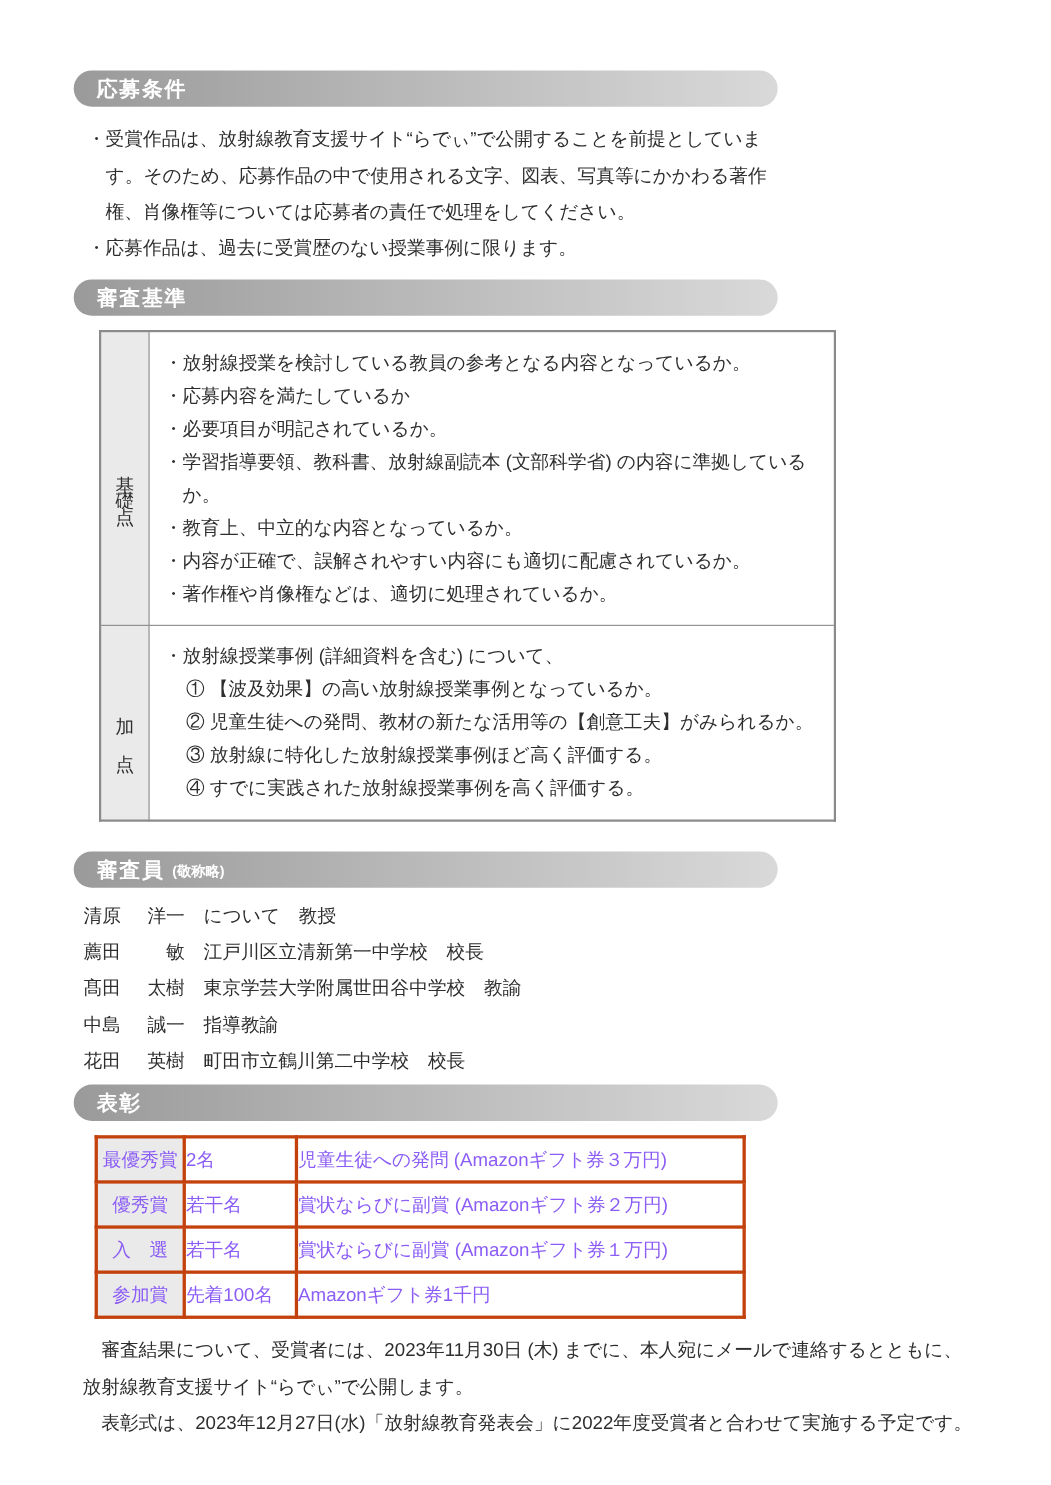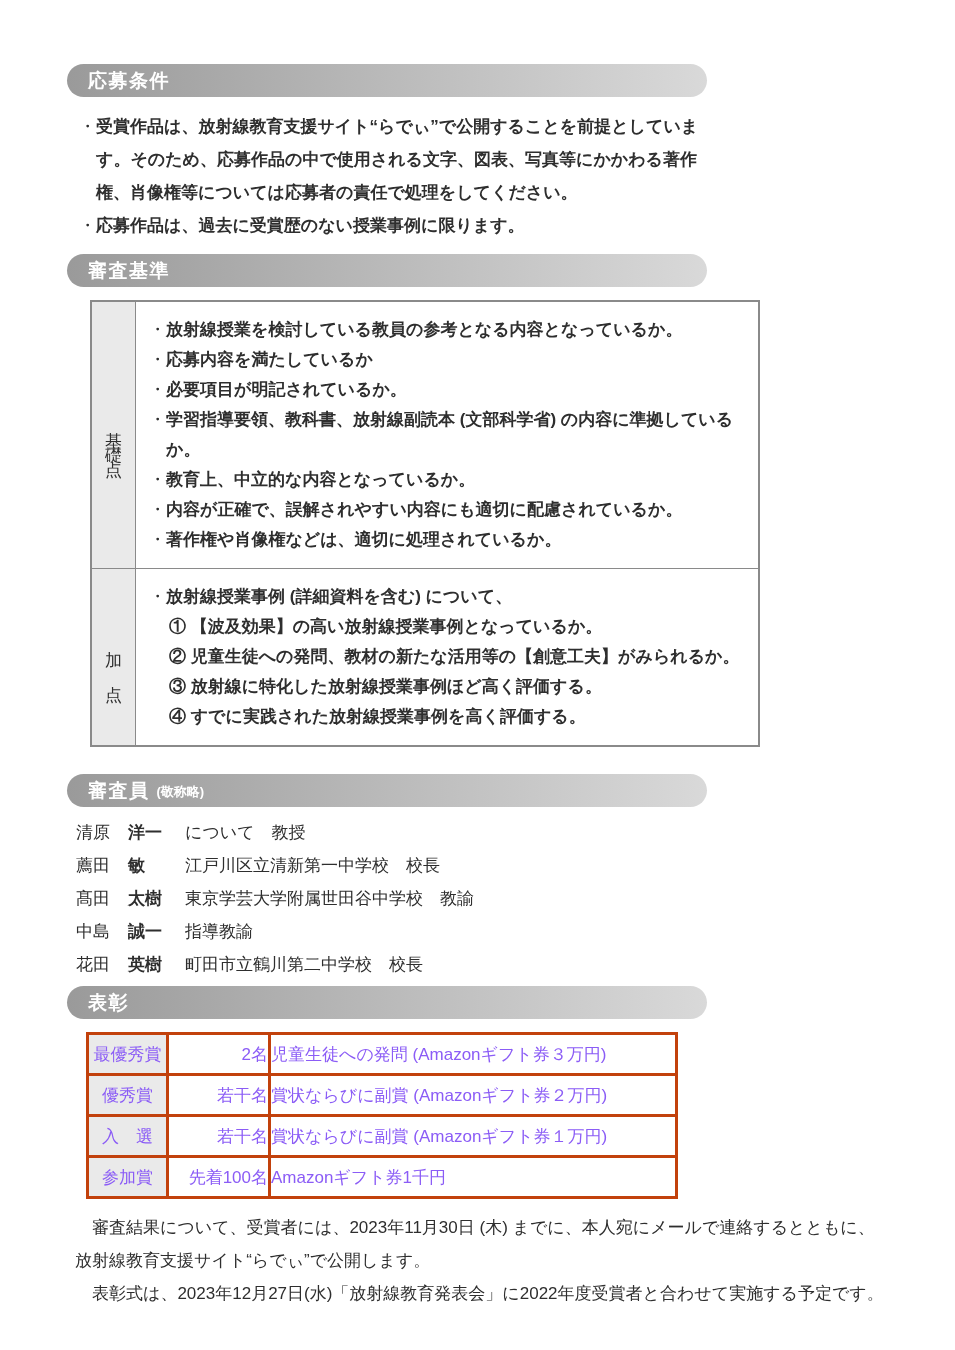--- a/index.html
+++ b/index.html
@@ -18,47 +18,47 @@
     background:linear-gradient(90deg,#9a9a9a 0%,#bdbdbd 55%,#d9d9d9 100%);
     display:flex; align-items:center; padding-left:21px; box-sizing:border-box;
   }
   .bar-title { color:#ffffff; font-weight:bold; font-size:19px; letter-spacing:1.5px; }
   .bar-note  { color:#ffffff; font-weight:bold; font-size:13px; margin-left:7px; padding-top:3px; }
 
   
   .cond-list { list-style:none; margin:13px 0 0 12px; padding:0; font-size:17px; line-height:33px; }
   .cond-list li { display:flex; }
   .bm { flex:none; width:17px; }
-  .bt { flex:1;font-weight:bold; }
+  .bt { flex:1; }
 
   
   .ctable { border-collapse:collapse; table-layout:fixed; width:670px; margin:13px 0 0 23px; border:2px solid #8a8a8a; }
   .ctable th, .ctable td { border:1px solid #8a8a8a; }
   .vlabel { width:43px; background:#eaeaea; font-weight:normal; text-align:center; vertical-align:middle; font-size:17px; color:#2e2e2e; padding:0; }
   .vtext { writing-mode:vertical-rl; text-orientation:upright; display:inline-block; }
   .ls-basic { letter-spacing:14px; margin-bottom:-14px; }
   .ls-add   { letter-spacing:34px; margin-bottom:-34px; }
   .ccell { padding:13px 10px 13px 13px; vertical-align:top; background:#ffffff; }
   .tlist { list-style:none; margin:0; padding:0; font-size:17px; line-height:30px; }
   .tlist li { display:flex; }
   .tlist li.sub { padding-left:20px; }
 
   
   .judges { list-style:none; margin:9px 0 0 9px; padding:0; font-size:17px; }
   .judges li { display:flex; line-height:33px; }
   .j-sur { width:52px; }
-  .j-giv { width:40px; text-align:left;font-weight:bold; }
+  .j-giv { width:40px; text-align:right; }
   .j-org { margin-left:17px; }
   .j-title { margin-left:17px; }
 
   
   .atable { border-collapse:collapse; table-layout:fixed; width:592px; margin:13px 0 0 19px; font-size:17px; border:2px solid #8a8a8a; }
   .atable th, .atable td { border:3px solid #c2410c; height:38px; padding:0; color:#8b5cf6; }
   .atable th { width:77px; background:#eaeaea; font-weight:normal; text-align:center; }
-  .a-count { width:99px; text-align:right; }
+  .a-count { width:99px; text-align:left; }
   .a-prize { text-align:left; padding-left:14px; }
 
   
   .note { margin:0 0 0 8px; font-size:17px; line-height:33px; text-indent:17px; width:812px; }
   .note.first { margin-top:12px; }
 
   .mt-criteria { margin-top:12px;text-align:right; }
   .mt-judges   { margin-top:27px; }
   .mt-awards   { margin-top:5px; }
 </style>

